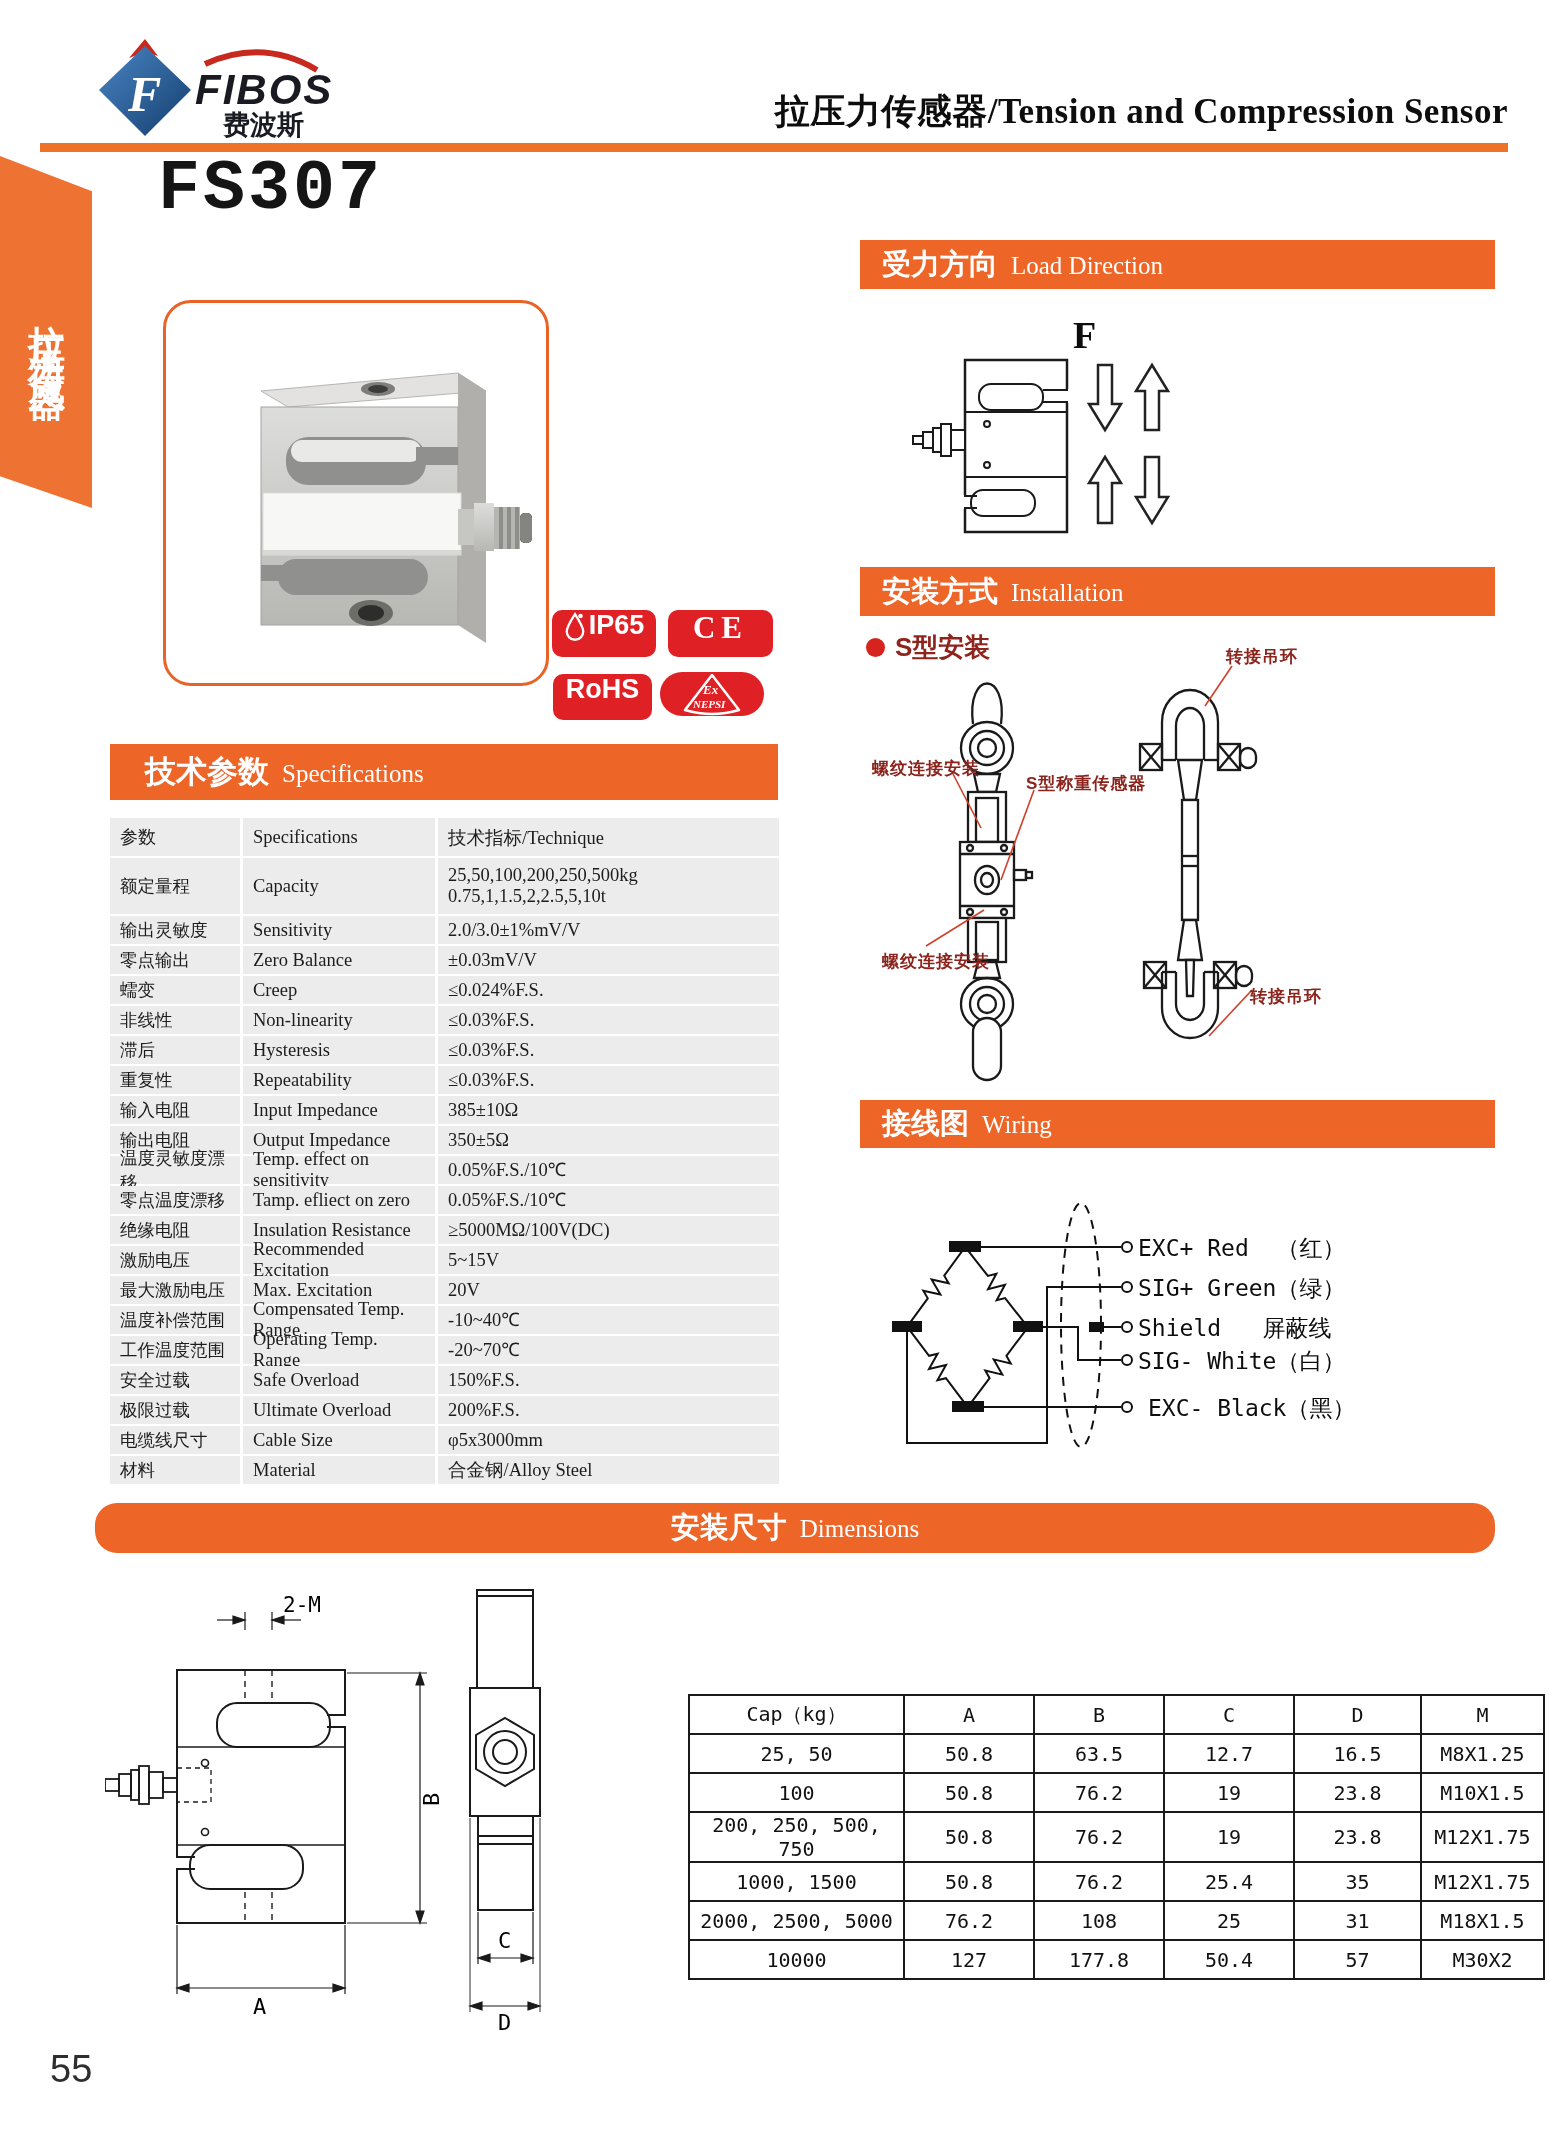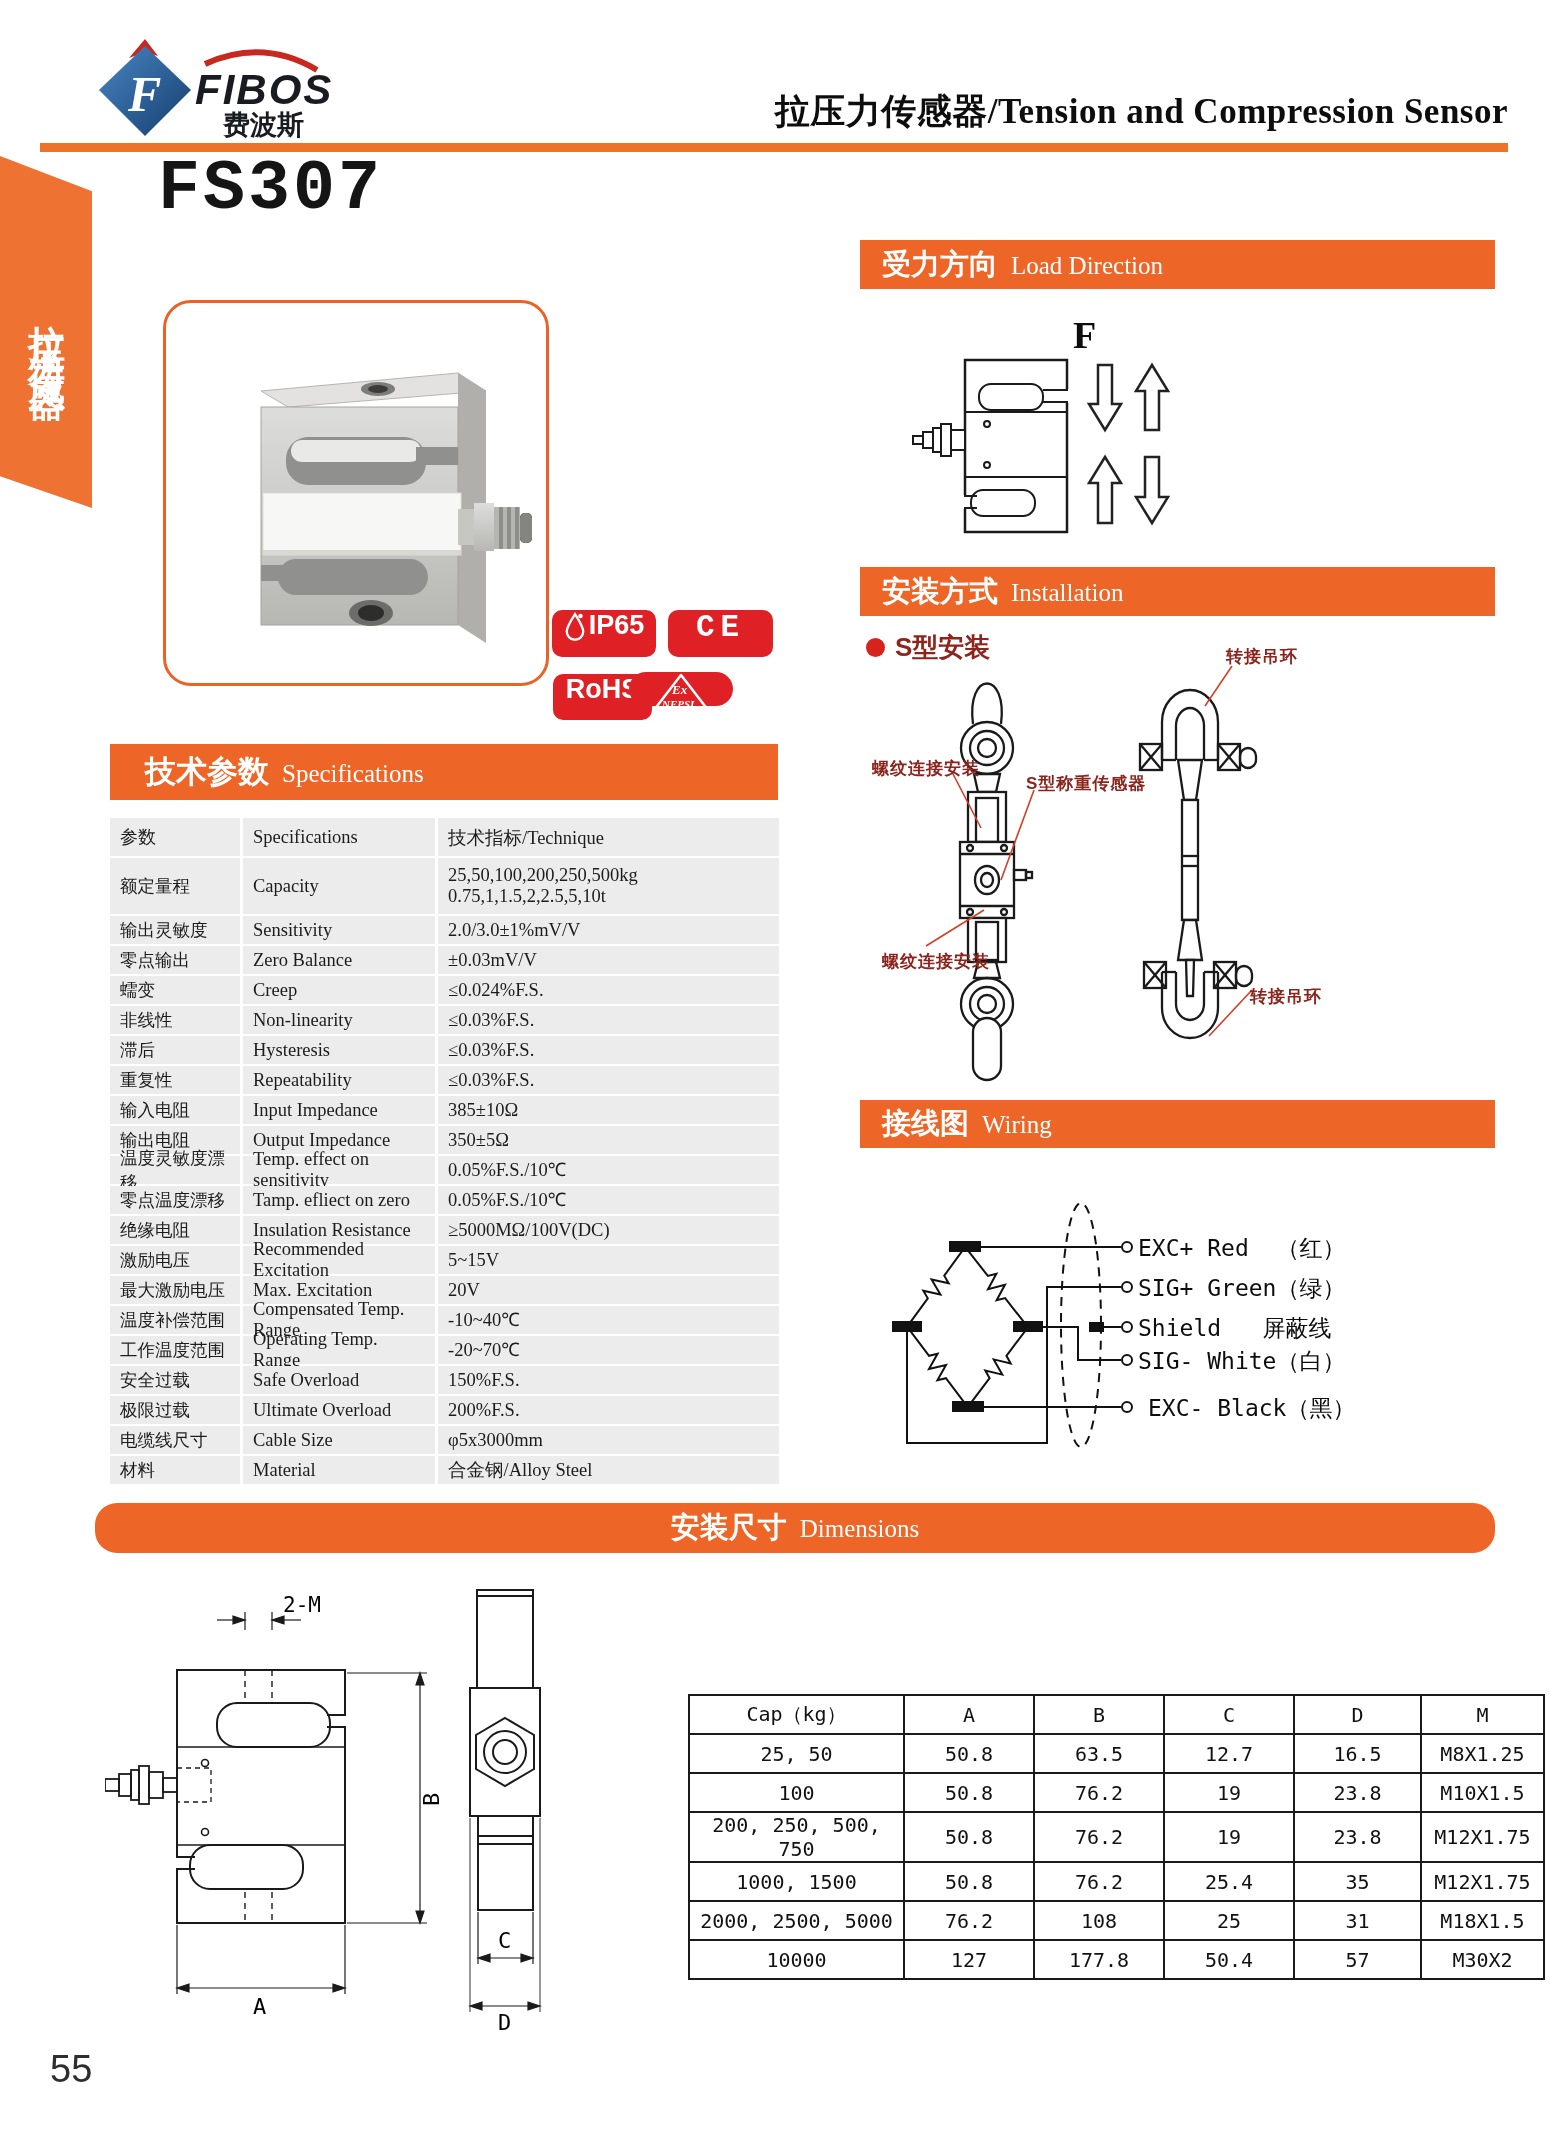--- a/index.html
+++ b/index.html
@@ -17,23 +17,23 @@
   .side-tab span{writing-mode:vertical-rl;color:#fff;font-size:37px;font-weight:600;letter-spacing:12px;}
   
   .model{position:absolute;left:158px;top:150px;margin:0;font-family:Liberation Mono, monospace;
         font-size:70px;font-weight:700;letter-spacing:3px;color:#151515;}
   .product-box{position:absolute;left:163px;top:300px;width:380px;height:380px;border:3px solid #E86325;
         border-radius:28px;background:#fff;overflow:hidden;}
   
   .badge{position:absolute;background:#DF2126;color:#fff;border-radius:10px;
         display:flex;align-items:flex-start;justify-content:center;font-weight:700;}
   .badge.ip65{left:552px;top:610px;width:104px;height:47px;font-size:27px;gap:3px;}
-  .badge.ce{left:668px;top:610px;width:105px;height:47px;font-size:31px;letter-spacing:6px;font-family:Liberation Mono, monospace;}
+  .badge.ce{left:668px;top:610px;width:105px;height:47px;font-size:31px;letter-spacing:6px;font-family:Liberation Serif, serif;}
   .badge.rohs{left:553px;top:674px;width:99px;height:46px;font-size:27px;}
-  .badge.ex{left:629px;top:672px;width:104px;height:34px;border-radius:24px;}
+  .badge.ex{left:660px;top:672px;width:104px;height:44px;border-radius:24px;}
   
   .band{position:absolute;background:#ED6628;color:#fff;display:flex;align-items:baseline;padding-left:22px;box-sizing:border-box;}
   .band .cn{font-size:29px;font-weight:700;}
   .band .en{font-size:25px;font-family:"Liberation Serif",serif;margin-left:13px;font-weight:400;}
   .band.specs{left:110px;top:744px;width:668px;height:56px;padding-left:35px;}
   .band.specs .cn{font-size:31px;}
   .band.load{left:860px;top:240px;width:635px;height:49px;}
   .band.install{left:860px;top:567px;width:635px;height:49px;}
   .band.wiring{left:860px;top:1100px;width:635px;height:48px;}
   .band.dims{left:95px;top:1503px;width:1400px;height:50px;justify-content:center;padding-left:0;border-radius:22px;}

